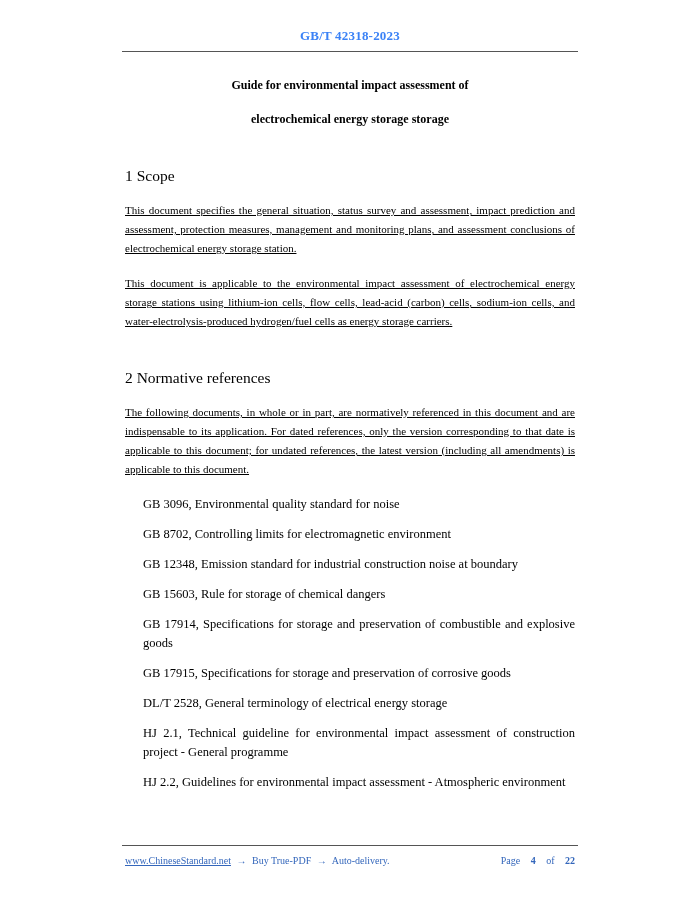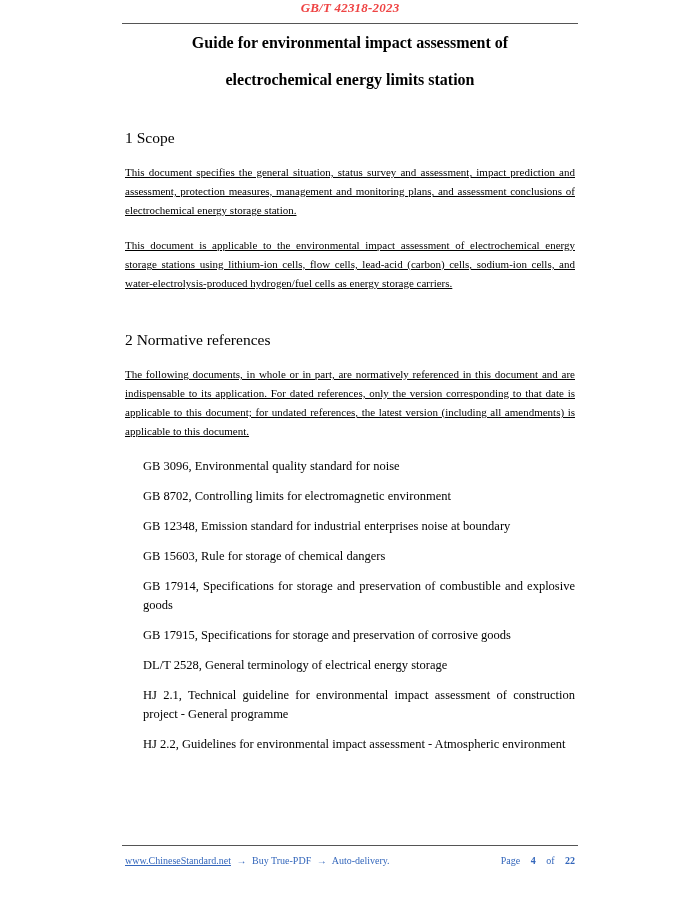--- a/index.html
+++ b/index.html
@@ -12,37 +12,37 @@
     width: 700px;
     height: 906px;
     background: #ffffff;
     font-family: "Liberation Serif", serif;
     color: #000000;
     overflow: hidden;
     margin: 0 auto;
     box-sizing: border-box;
   }
   .doc-number {
+    padding-top: 28px;
     text-align: center;
-    color: #ef4444;
+    color: #3b82f6;
     font-weight: bold;
     font-size: 13px;
     letter-spacing: 0.2px;
-    font-style: italic;
   }
   .header-rule {
     margin: 7px 122px 0 122px;
     border-bottom: 1px solid #555555;
     height: 0;
   }
   .title-block {
-    margin-top: 10px;
+    margin-top: 26px;
     text-align: center;
     font-weight: bold;
-    font-size: 16px;
+    font-size: 12px;
   }
   .title-line-1 { margin-bottom: 19px; }
   .content {
     margin: 0 125px;
   }
   .sec-heading {
     font-size: 15.5px;
     font-weight: normal;
     margin: 38px 0 0 0;
   }
@@ -94,38 +94,38 @@
 <body>
 
 <div class="page">
 
   <div class="doc-number">GB/T 42318-2023</div>
 
   <div class="header-rule"></div>
 
   <div class="title-block">
     <div class="title-line-1">Guide for environmental impact assessment of</div>
-    <div class="title-line-2">electrochemical energy limits station</div>
+    <div class="title-line-2">electrochemical energy storage storage</div>
   </div>
 
   <div class="content">
 
     <div class="sec-heading first">1 Scope</div>
 
     <p class="para">This document specifies the general situation, status survey and assessment, impact prediction and assessment, protection measures, management and monitoring plans, and assessment conclusions of electrochemical energy storage station.</p>
 
     <p class="para">This document is applicable to the environmental impact assessment of electrochemical energy storage stations using lithium-ion cells, flow cells, lead-acid (carbon) cells, sodium-ion cells, and water-electrolysis-produced hydrogen/fuel cells as energy storage carriers.</p>
 
     <div class="sec-heading">2 Normative references</div>
 
     <p class="para">The following documents, in whole or in part, are normatively referenced in this document and are indispensable to its application. For dated references, only the version corresponding to that date is applicable to this document; for undated references, the latest version (including all amendments) is applicable to this document.</p>
 
     <p class="ref first">GB 3096, Environmental quality standard for noise</p>
     <p class="ref">GB 8702, Controlling limits for electromagnetic environment</p>
-    <p class="ref">GB 12348, Emission standard for industrial enterprises noise at boundary</p>
+    <p class="ref">GB 12348, Emission standard for industrial construction noise at boundary</p>
     <p class="ref">GB 15603, Rule for storage of chemical dangers</p>
     <p class="ref">GB 17914, Specifications for storage and preservation of combustible and explosive goods</p>
     <p class="ref">GB 17915, Specifications for storage and preservation of corrosive goods</p>
     <p class="ref">DL/T 2528, General terminology of electrical energy storage</p>
     <p class="ref">HJ 2.1, Technical guideline for environmental impact assessment of construction project - General programme</p>
     <p class="ref">HJ 2.2, Guidelines for environmental impact assessment - Atmospheric environment</p>
 
   </div>
 
   <div class="footer">

